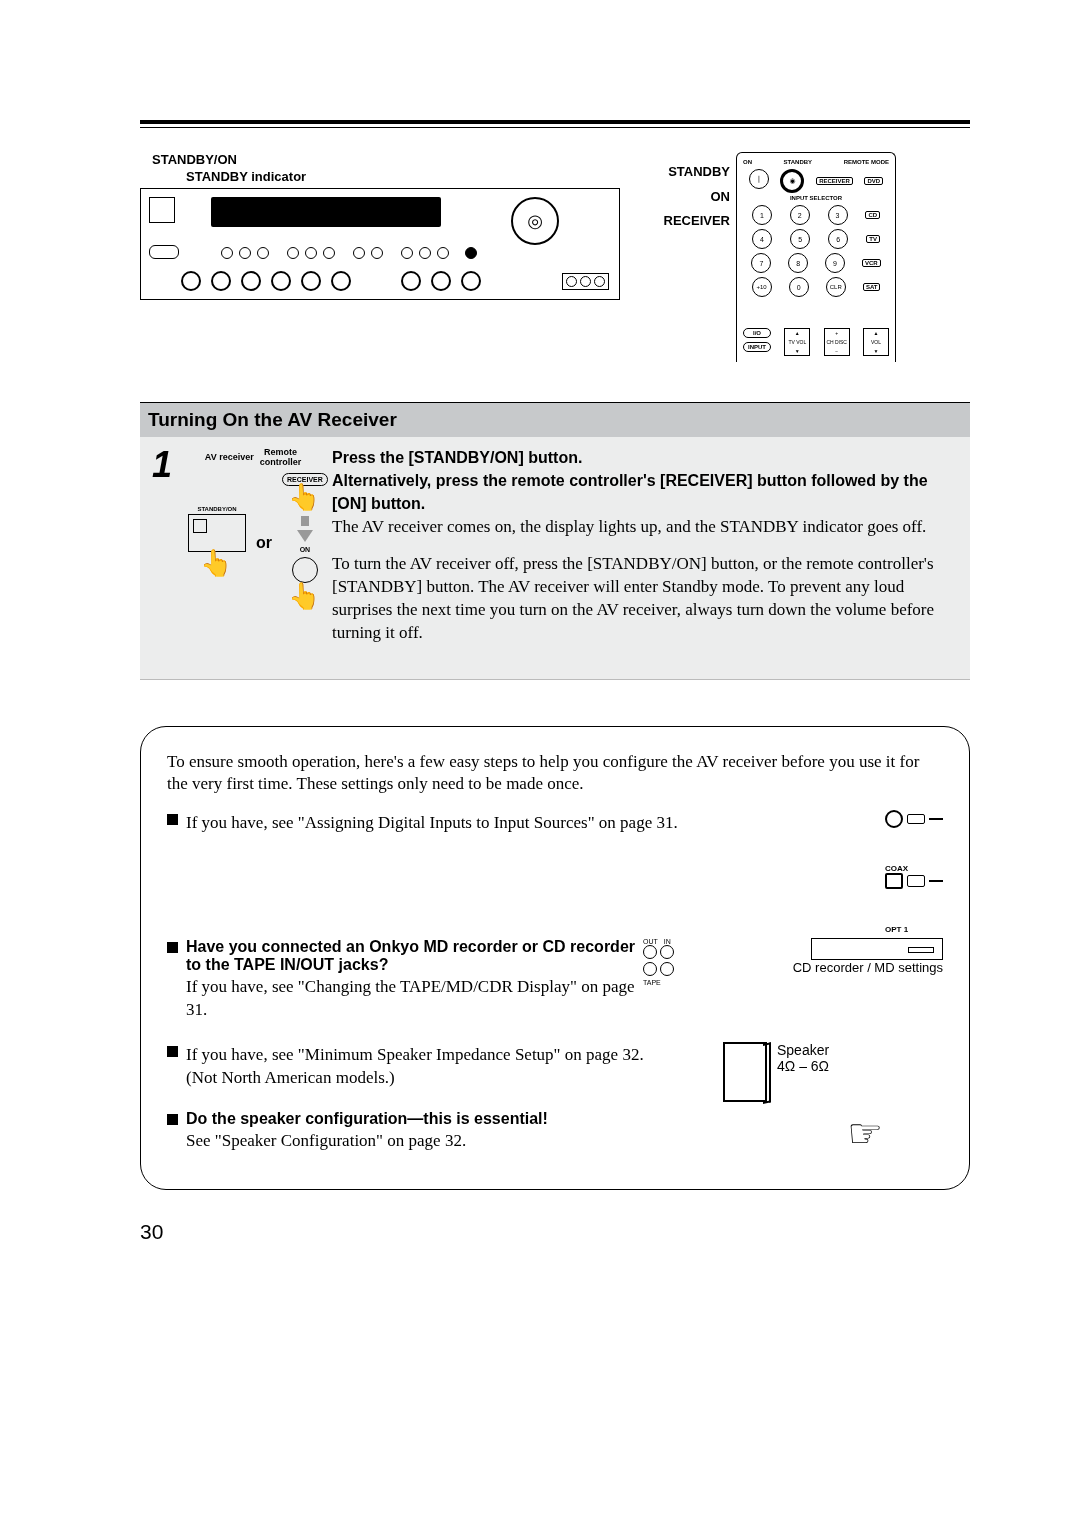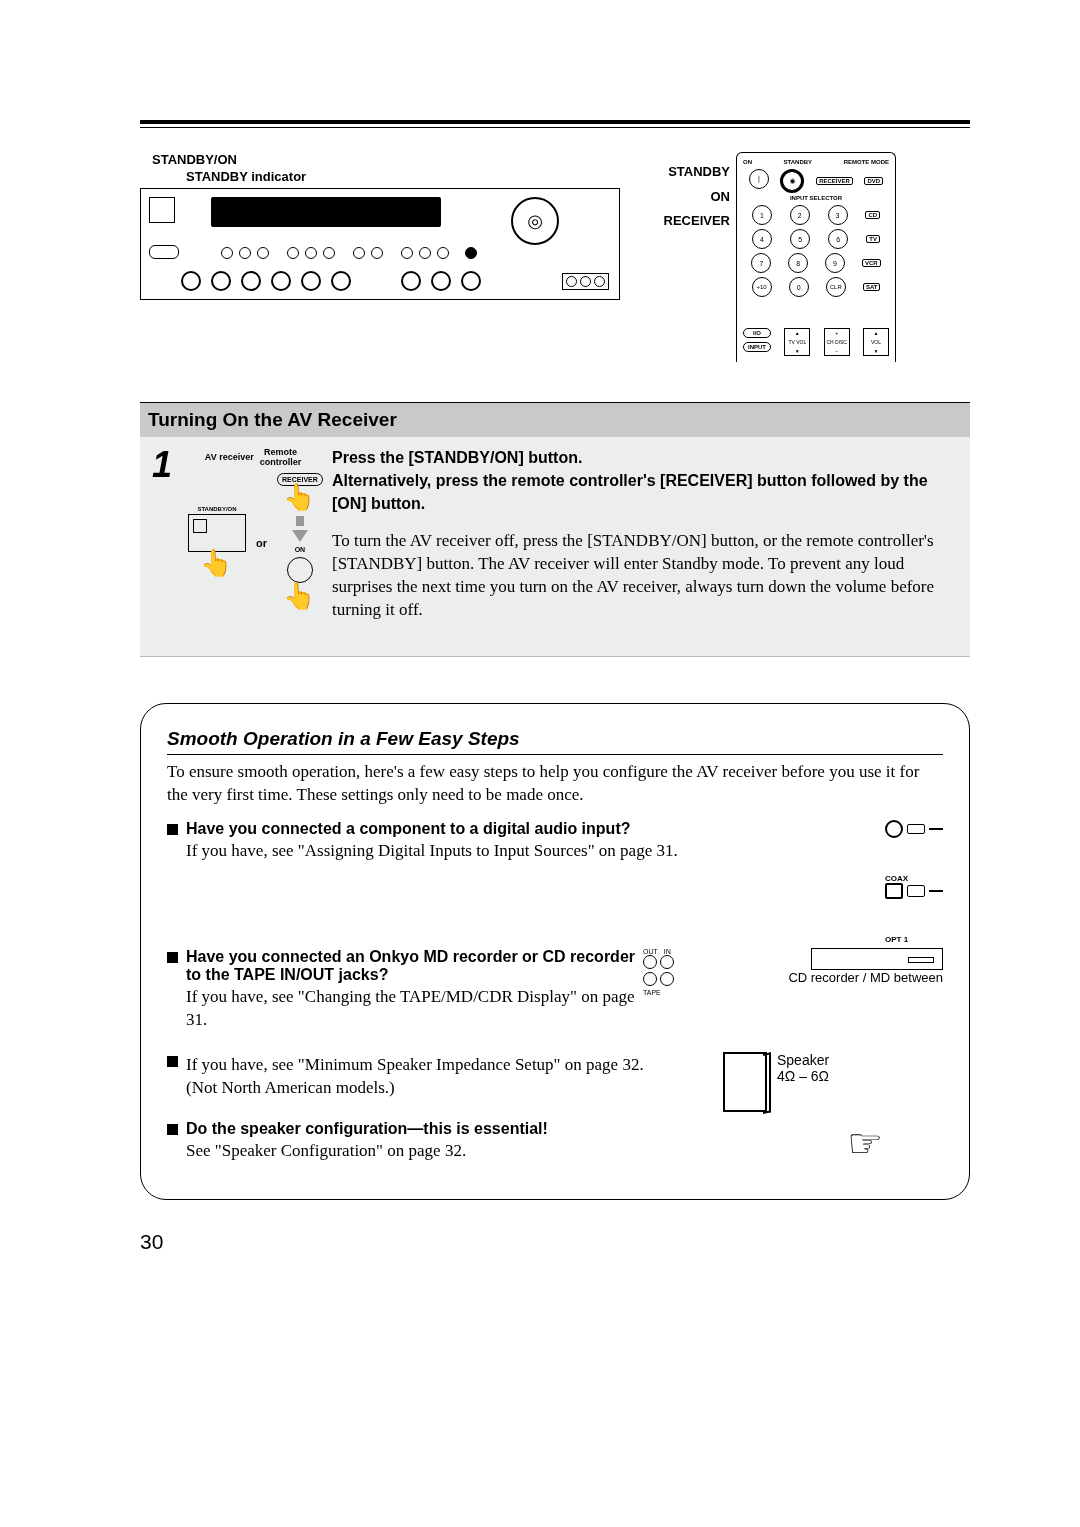--- a/index.html
+++ b/index.html
@@ -472,21 +472,21 @@
     float: right;
     margin-right: 60px;
   }
   .page-num {
     font-family: Arial, Helvetica, sans-serif;
     font-size: 21px;
     margin-top: 30px;
   }
   .or-text {
     font-family: Arial, Helvetica, sans-serif;
-    font-size: 11px;
+    font-size: 16px;
     font-weight: bold;
     margin: 11px 4px;
   }
 </style>
 </head>
 <body>
 
 <div class="page">
 
   <hr class="title-rule">
@@ -643,48 +643,47 @@
             <div class="on-btn-mini"></div>
             <span class="hand">👆</span>
           </div>
         </div>
       </div>
 
       <div class="step-text">
         <p>
           <span class="bold">Press the [STANDBY/ON] button.</span><br>
           <span class="bold">Alternatively, press the remote controller's [RECEIVER] button followed by the [ON] button.</span><br>
+          <span>The AV receiver comes on, the display lights up, and the STANDBY indicator goes off.</span>
         </p>
         <p>To turn the AV receiver off, press the [STANDBY/ON] button, or the remote controller's [STANDBY] button. The AV receiver will enter Standby mode. To prevent any loud surprises the next time you turn on the AV receiver, always turn down the volume before turning it off.</p>
       </div>
     </div>
   </div>
 
   <div class="tips-box">
-    <h3 class="tips-title">Smooth Operation in a Few Easy Steps</h3>
     <p class="tips-intro">To ensure smooth operation, here's a few easy steps to help you configure the AV receiver before you use it for the very first time. These settings only need to be made once.</p>
 
     <div class="bullet-row">
       <div class="bullet-sq"></div>
       <div class="bullet-content">
         <div class="inline-diagram">
           <div class="coax-row">
               <div class="dot-circle"></div>
               <div class="port-rect"></div>
               <div class="port-line"></div>
             </div>
           <div class="tiny-label">COAX</div>
           <div class="opt-row">
               <div class="opt-shape"></div>
               <div class="port-rect" style="height:10px;"></div>
               <div class="port-line"></div>
             </div>
           <div class="tiny-label">OPT 1</div>
         </div>
-        <p class="bullet-q">Have you connected a component to a digital audio input?</p>
         <p class="bullet-body">If you have, see "Assigning Digital Inputs to Input Sources" on page 31.</p>
         <div style="clear:both;"></div>
       </div>
     </div>
 
     <div class="bullet-row">
       <div class="bullet-sq"></div>
       <div class="bullet-content">
         <div class="rec-diagram">
           <div class="jack-pair">
@@ -699,21 +698,21 @@
             <div class="jrow">
                 <div class="jk"></div>
                 <div class="jk"></div>
               </div>
             <div style="font-size:7px;">TAPE</div>
           </div>
           <div style="float:right;">
             <div class="rec-box">
                 <div class="rec-slot"></div>
               </div>
-            <div style="clear:both; font-size:13px; margin-top:4px;">CD recorder / MD between</div>
+            <div style="clear:both; font-size:13px; margin-top:4px;">CD recorder / MD settings</div>
           </div>
         </div>
         <p class="bullet-q">Have you connected an Onkyo MD recorder or CD recorder to the TAPE IN/OUT jacks?</p>
         <p class="bullet-body">If you have, see "Changing the TAPE/MD/CDR Display" on page 31.</p>
         <div style="clear:both;"></div>
       </div>
     </div>
 
     <div class="bullet-row">
       <div class="bullet-sq"></div>

